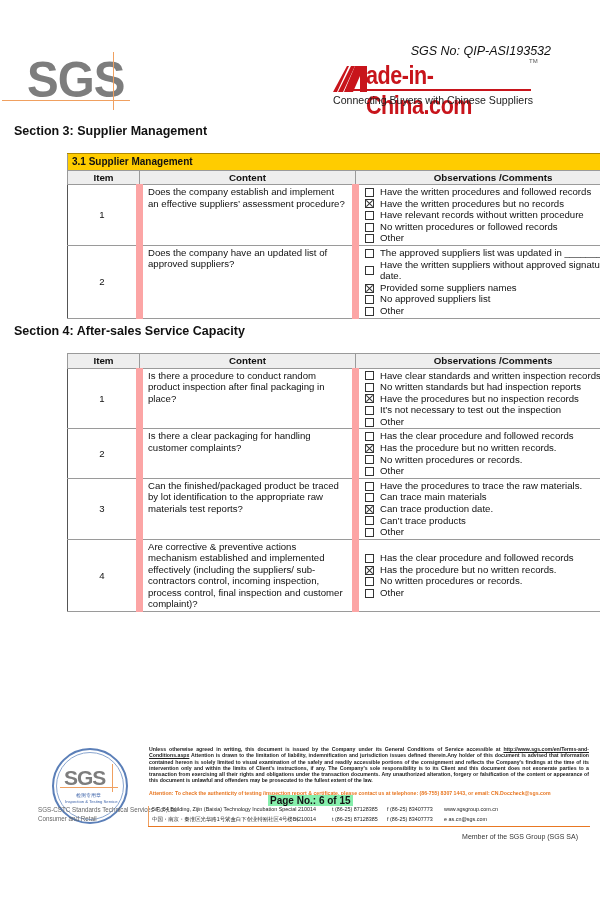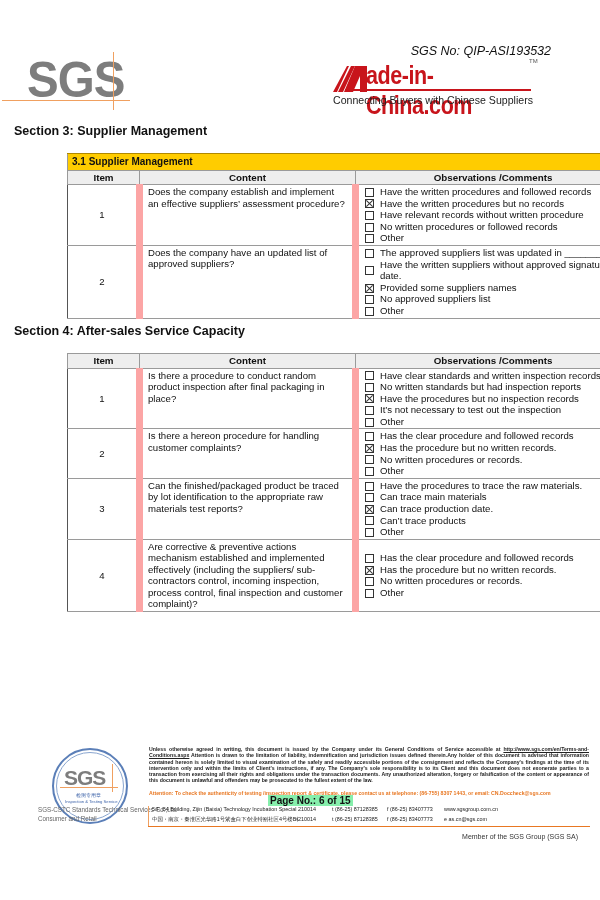--- a/index.html
+++ b/index.html
@@ -194,21 +194,21 @@
             <span class="opt-label">It’s not necessary to test out the inspection</span>
           </div>
           <div class="opt">
             <span class="cb"></span>
             <span class="opt-label">Other</span>
           </div>
         </td>
       </tr>
       <tr class="row">
         <td class="c-item">2</td>
-        <td class="c-content">Is there a hereon procedure for handling customer complaints?</td>
+        <td class="c-content">Is there a clear packaging for handling customer complaints?</td>
         <td class="c-obs">
           <div class="opt">
             <span class="cb"></span>
             <span class="opt-label">Has the clear procedure and followed records</span>
           </div>
           <div class="opt">
             <span class="cb checked"></span>
             <span class="opt-label">Has the procedure but no written records.</span>
           </div>
           <div class="opt">

